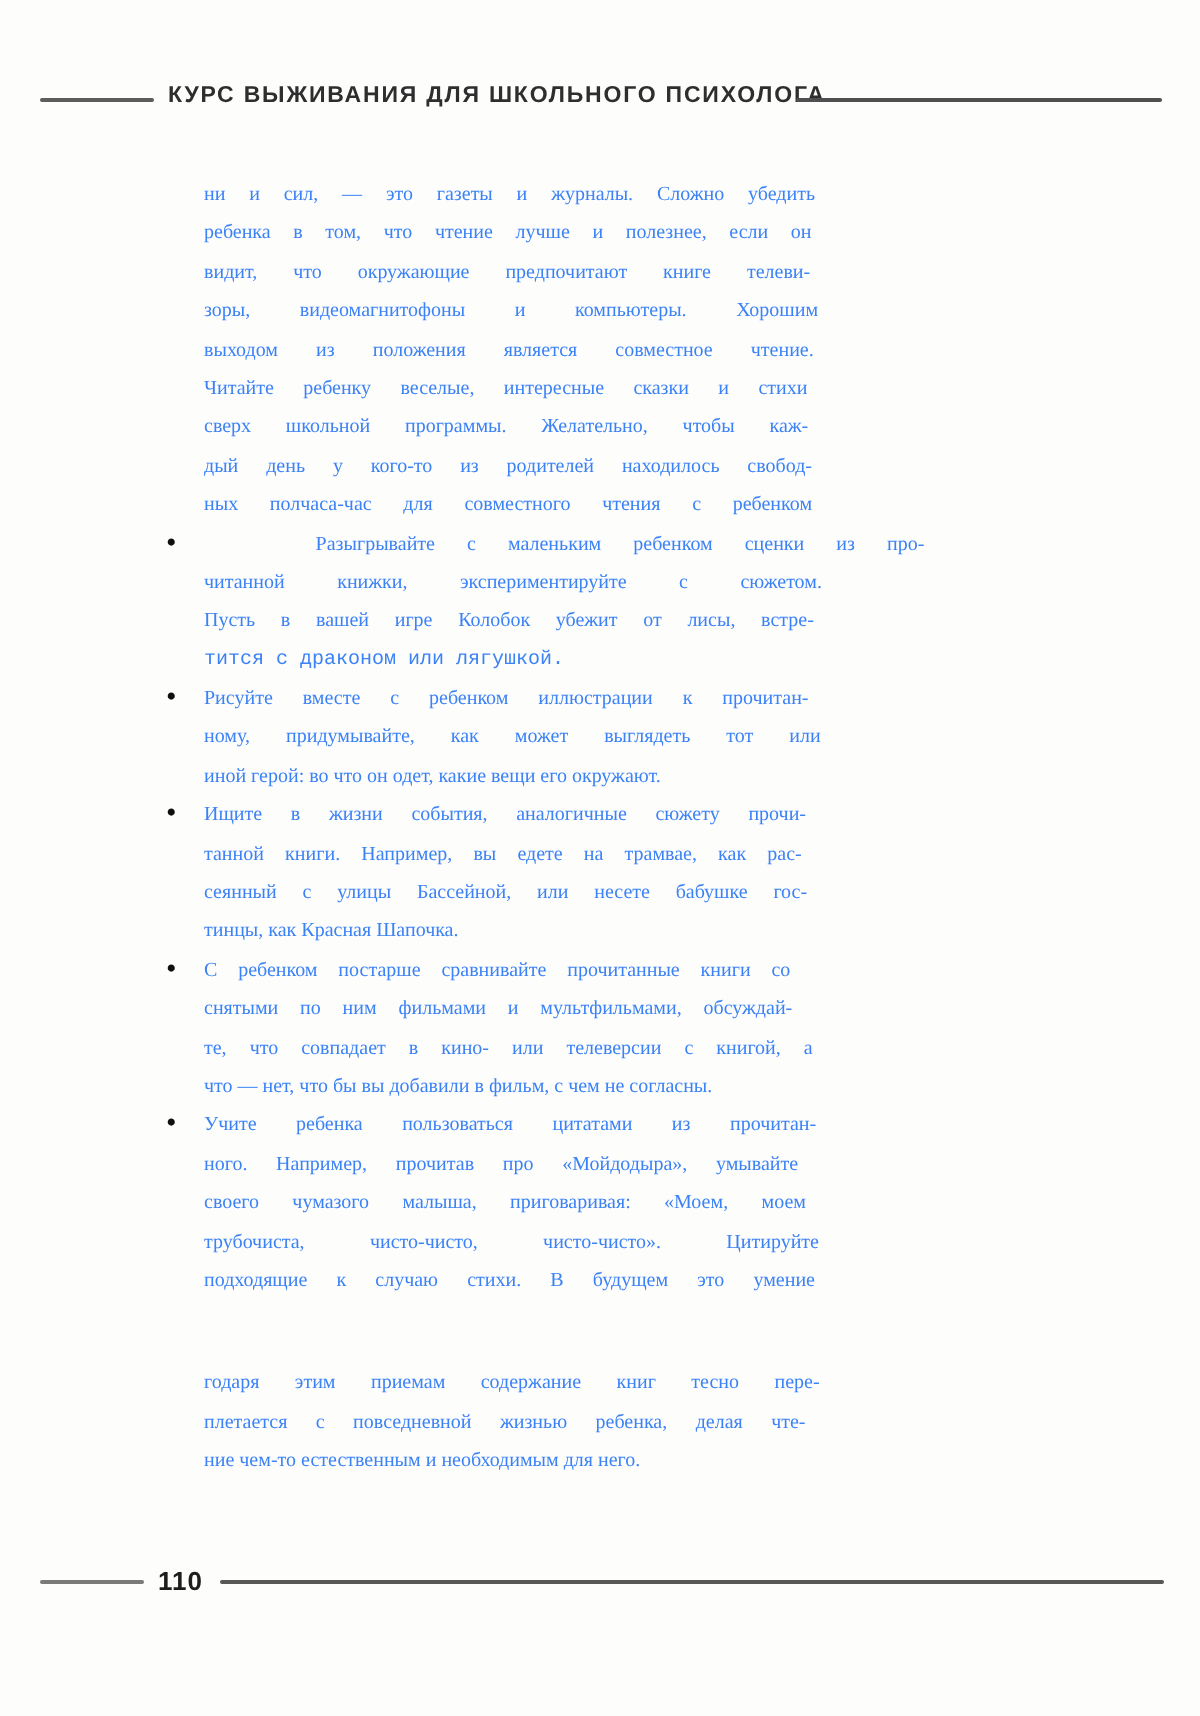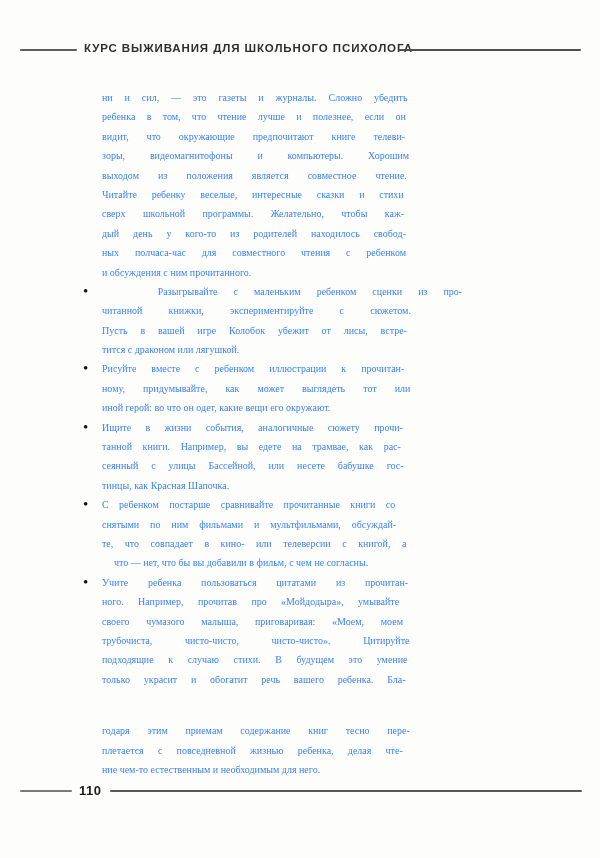--- a/index.html
+++ b/index.html
@@ -92,57 +92,55 @@
       <div class="block">
         <div class="line" style="word-spacing: 9.40451px; letter-spacing: 0px;">ни и сил, — это газеты и журналы. Сложно убедить</div>
         <div class="line" style="word-spacing: 8.8125px; letter-spacing: 0px;">ребенка в том, что чтение лучше и полезнее, если он</div>
         <div class="line" style="word-spacing: 15.4656px; letter-spacing: 0px;">видит, что окружающие предпочитают книге телеви-</div>
         <div class="line" style="word-spacing: 22.2852px; letter-spacing: 0px;">зоры, видеомагнитофоны и компьютеры. Хорошим</div>
         <div class="line" style="word-spacing: 16.5281px; letter-spacing: 0px;">выходом из положения является совместное чтение.</div>
         <div class="line" style="word-spacing: 12.1849px; letter-spacing: 0px;">Читайте ребенку веселые, интересные сказки и стихи</div>
         <div class="line" style="word-spacing: 14.8844px; letter-spacing: 0px;">сверх школьной программы. Желательно, чтобы каж-</div>
         <div class="line" style="word-spacing: 11.4241px; letter-spacing: 0px;">дый день у кого-то из родителей находилось свобод-</div>
         <div class="line" style="word-spacing: 13.349px; letter-spacing: 0px;">ных полчаса-час для совместного чтения с ребенком</div>
-        <div class="line" style="word-spacing: 0px; letter-spacing: 0px;">и обсуждения с ним прочитанного.</div>
       </div>
       <div class="block">
         <span class="bullet-marker">•</span>
         <div class="line" style="word-spacing: 13.526px; letter-spacing: 0px; text-align: center;">Разыгрывайте с маленьким ребенком сценки из про-</div>
         <div class="line" style="word-spacing: 23.7148px; letter-spacing: 0px;">читанной книжки, экспериментируйте с сюжетом.</div>
         <div class="line" style="word-spacing: 10.3379px; letter-spacing: 0px;">Пусть в вашей игре Колобок убежит от лисы, встре-</div>
-        <div class="line" style="word-spacing: 0px; letter-spacing: 0px;">тится с драконом или лягушкой.</div>
+        <div class="line" style="word-spacing: 0px; letter-spacing: 0px; font-family: Liberation Mono, monospace;">тится с драконом или лягушкой.</div>
       </div>
       <div class="block">
         <span class="bullet-marker">•</span>
         <div class="line" style="word-spacing: 12.4635px; letter-spacing: 0px;">Рисуйте вместе с ребенком иллюстрации к прочитан-</div>
         <div class="line" style="word-spacing: 15.5052px; letter-spacing: 0px;">ному, придумывайте, как может выглядеть тот или</div>
         <div class="line" style="word-spacing: 0px; letter-spacing: 0px;">иной герой: во что он одет, какие вещи его окружают.</div>
       </div>
       <div class="block">
         <span class="bullet-marker">•</span>
         <div class="line" style="word-spacing: 11.8333px; letter-spacing: 0px;">Ищите в жизни события, аналогичные сюжету прочи-</div>
         <div class="line" style="word-spacing: 8.06641px; letter-spacing: 0px;">танной книги. Например, вы едете на трамвае, как рас-</div>
         <div class="line" style="word-spacing: 10.3884px; letter-spacing: 0px;">сеянный с улицы Бассейной, или несете бабушке гос-</div>
         <div class="line" style="word-spacing: 0px; letter-spacing: 0px;">тинцы, как Красная Шапочка.</div>
       </div>
       <div class="block">
         <span class="bullet-marker">•</span>
         <div class="line" style="word-spacing: 7.91667px; letter-spacing: 0px;">С ребенком постарше сравнивайте прочитанные книги со</div>
         <div class="line" style="word-spacing: 8.40104px; letter-spacing: 0px;">снятыми по ним фильмами и мультфильмами, обсуждай-</div>
         <div class="line" style="word-spacing: 9.00694px; letter-spacing: 0px;">те, что совпадает в кино- или телеверсии с книгой, а</div>
-        <div class="line" style="word-spacing: 0px; letter-spacing: 0px; margin-left: 12px;">что — нет, что бы вы добавили в фильм, с чем не согласны.</div>
+        <div class="line" style="word-spacing: 0px; letter-spacing: 0px;">что — нет, что бы вы добавили в фильм, с чем не согласны.</div>
       </div>
       <div class="block">
         <span class="bullet-marker">•</span>
         <div class="line" style="word-spacing: 17.2375px; letter-spacing: 0px;">Учите ребенка пользоваться цитатами из прочитан-</div>
         <div class="line" style="word-spacing: 11.8531px; letter-spacing: 0px;">ного. Например, прочитав про «Мойдодыра», умывайте</div>
         <div class="line" style="word-spacing: 14.1781px; letter-spacing: 0px;">своего чумазого малыша, приговаривая: «Моем, моем</div>
         <div class="line" style="word-spacing: 30.151px; letter-spacing: 0px;">трубочиста, чисто-чисто, чисто-чисто». Цитируйте</div>
         <div class="line" style="word-spacing: 12.0692px; letter-spacing: 0px;">подходящие к случаю стихи. В будущем это умение</div>
-        <div class="line" style="word-spacing: 11.2612px; letter-spacing: 0px;">только украсит и обогатит речь вашего ребенка. Бла-</div>
         <div class="line" style="word-spacing: 15.224px; letter-spacing: 0px; margin-top: 32px;">годаря этим приемам содержание книг тесно пере-</div>
         <div class="line" style="word-spacing: 11.7188px; letter-spacing: 0px;">плетается с повседневной жизнью ребенка, делая чте-</div>
         <div class="line" style="word-spacing: 0px; letter-spacing: 0px;">ние чем-то естественным и необходимым для него.</div>
       </div>
     </div>
 
   <div class="folio">
     <div class="rule rule-f-left"></div>
     <div class="page-number">110</div>
     <div class="rule rule-f-right"></div>

